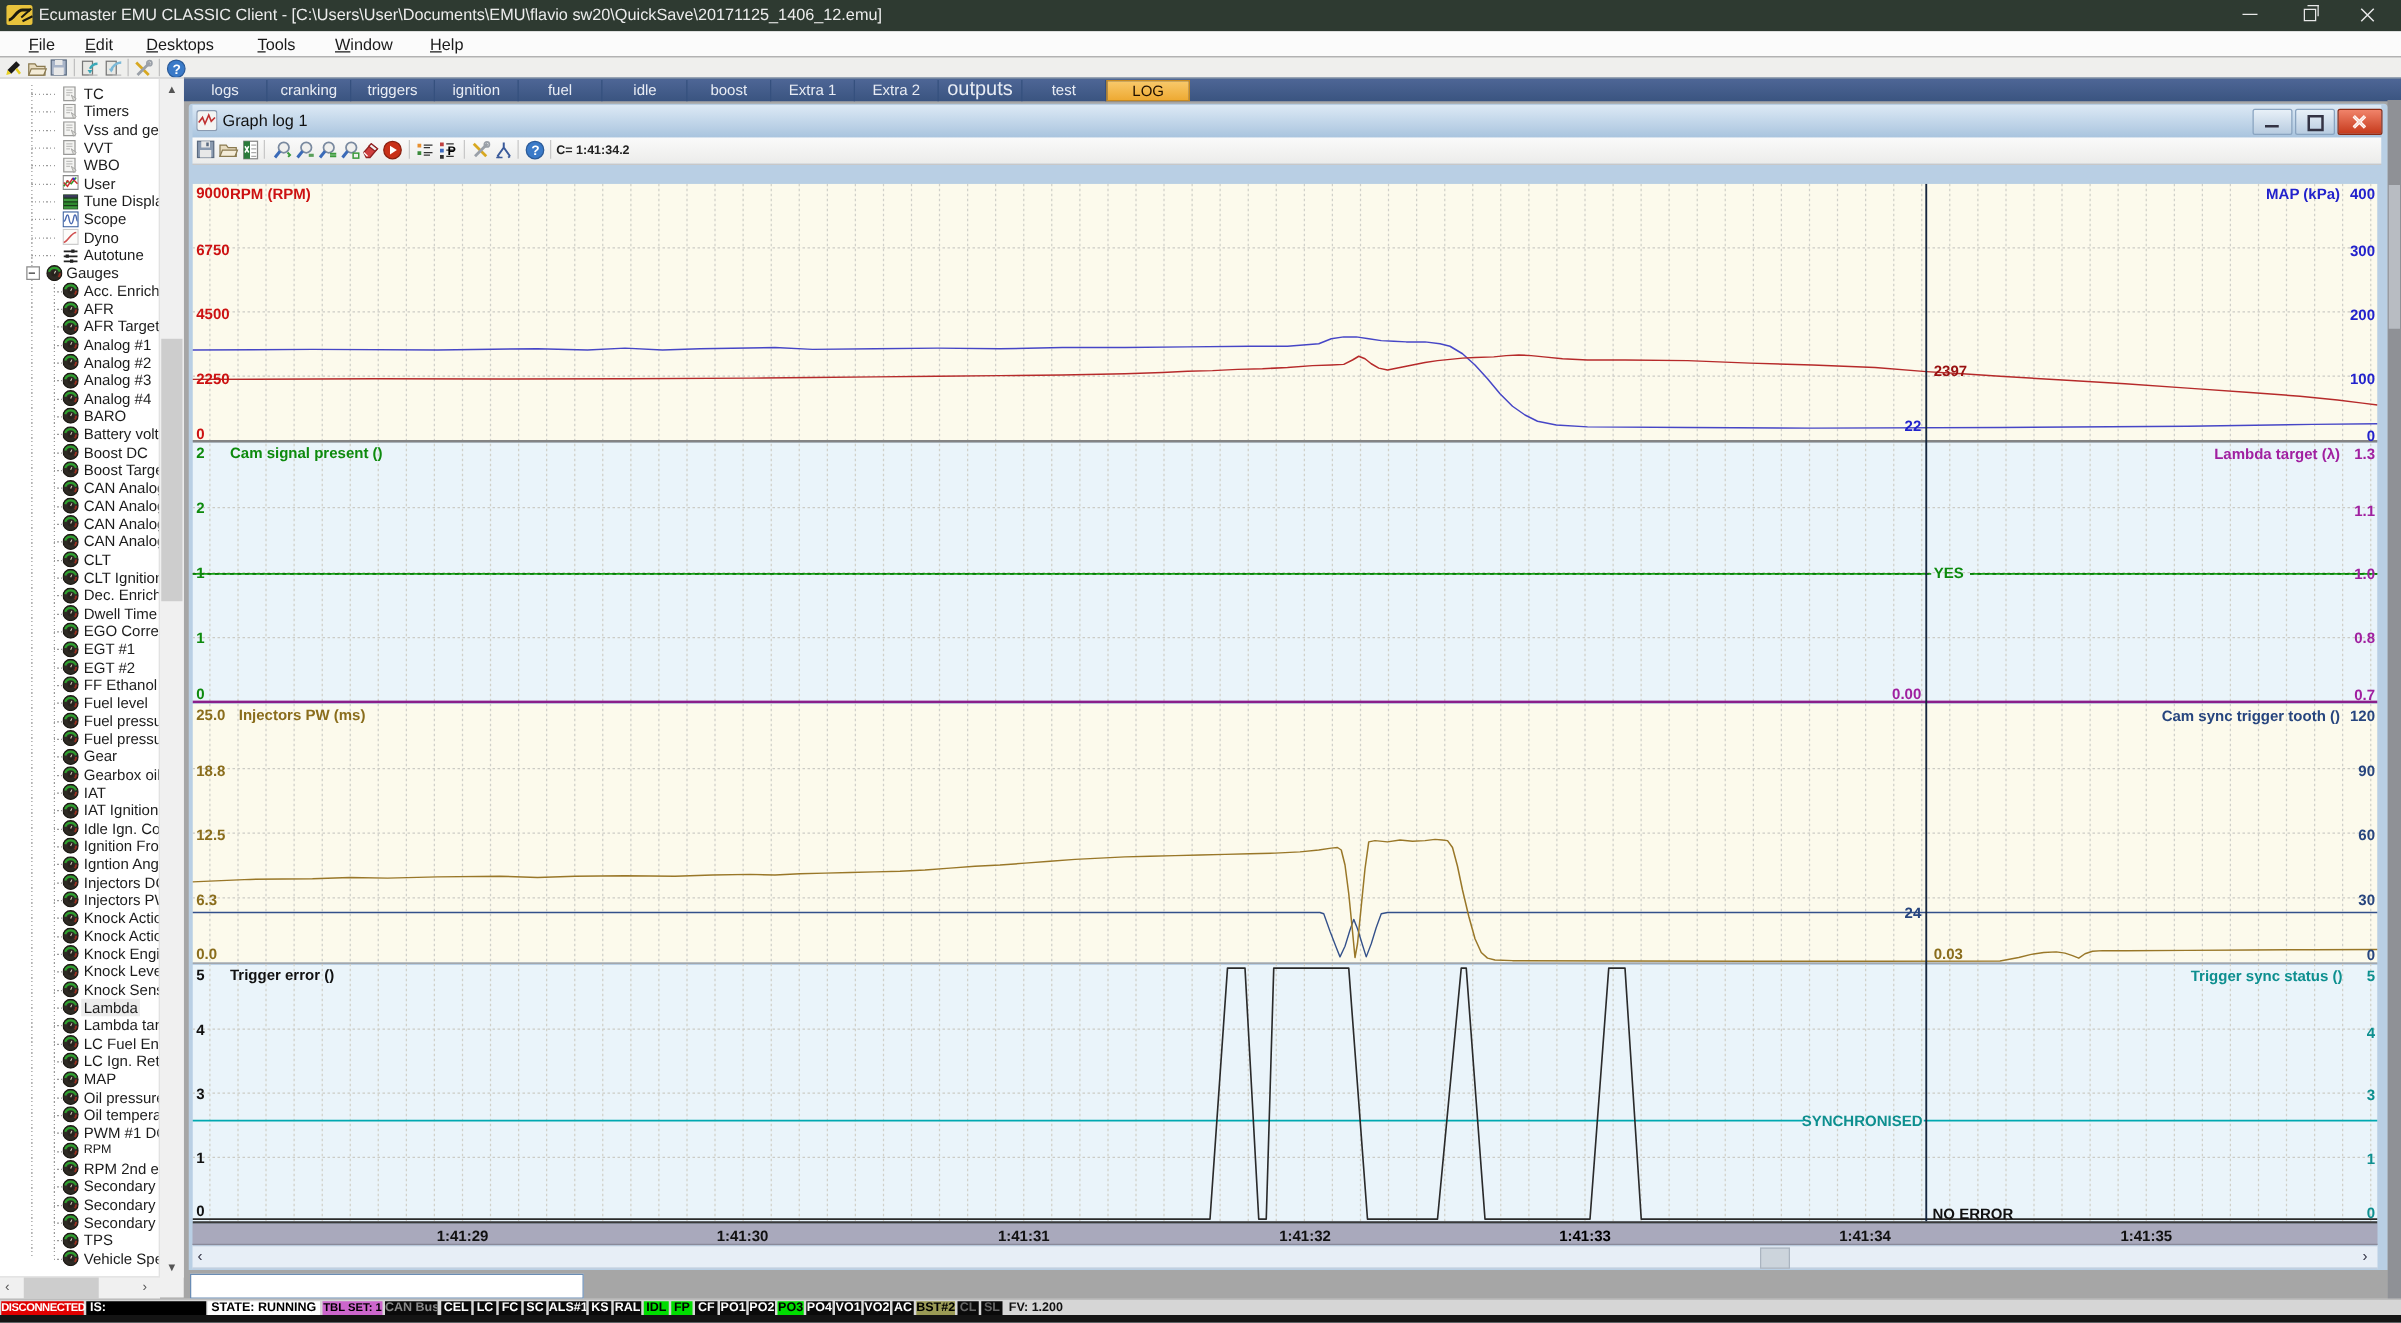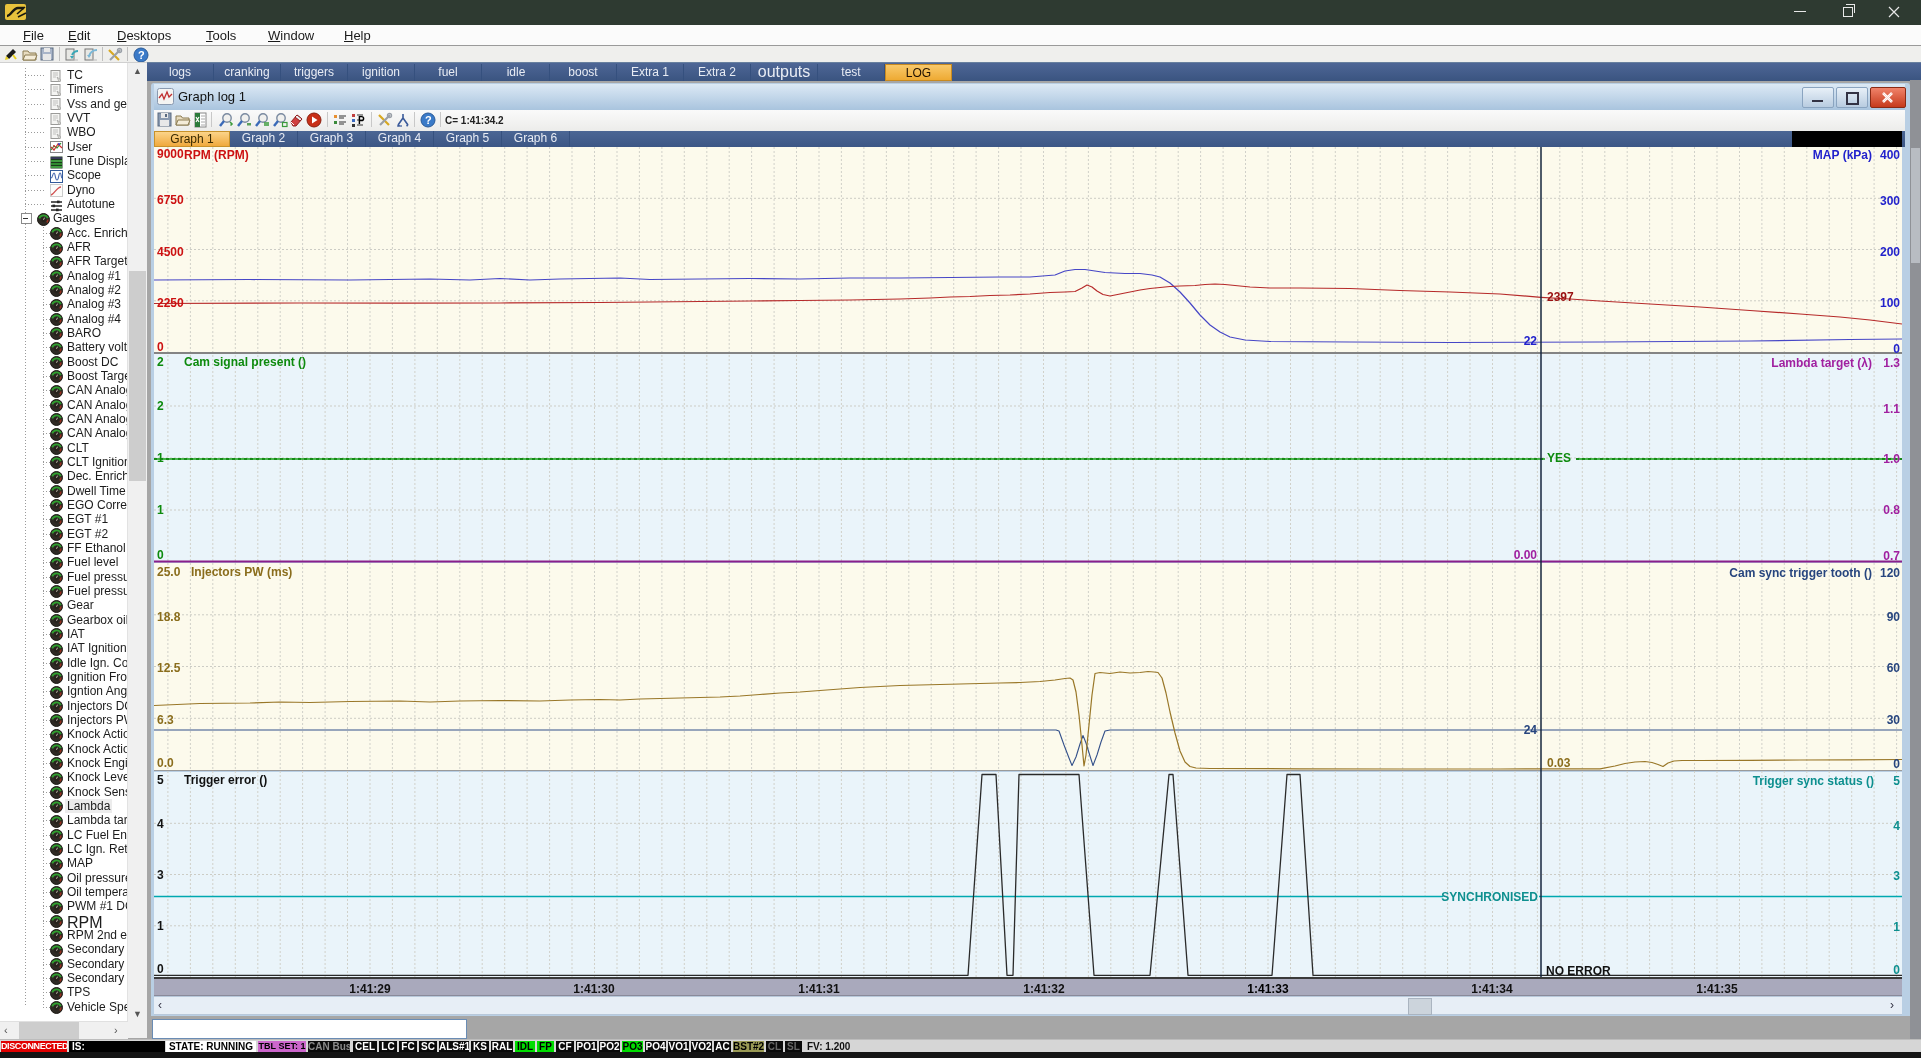--- a/index.html
+++ b/index.html
@@ -5,20 +5,21 @@
 .abs { position:absolute; }
 </style></head>
 <body>
 
 <div class="abs" style="left:0;top:0;width:1921px;height:25px;background:#2e3a31;">
   <svg class="abs" style="left:5px;top:4px" width="22" height="17" viewBox="0 0 22 17">
       <rect x="0" y="0" width="21" height="16" rx="2" fill="#e8c33c"></rect>
       <path d="M2 12C6 12 8 4 13 4l6 0" stroke="#1a1a10" stroke-width="2.4" fill="none"></path>
       <path d="M12 10l8-7M13 13l8-4" stroke="#1a1a10" stroke-width="1.6" fill="none"></path>
     </svg>
+  <div class="abs" style="left:31px;top:4px;font-size:13px;color:#ececec;">Ecumaster EMU CLASSIC Client - [C:\Users\User\Documents\EMU\flavio sw20\QuickSave\20171125_1406_12.emu]</div>
   <div class="abs" style="left:1794px;top:11px;width:12px;height:1px;background:#e8e8e8;"></div>
   <div class="abs" style="left:1843px;top:7px;width:8px;height:8px;border:1px solid #e8e8e8;"></div>
   <div class="abs" style="left:1846px;top:4px;width:8px;height:8px;border:1px solid #e8e8e8;border-bottom:none;border-left:none;"></div>
   <svg class="abs" style="left:1888px;top:6px" width="12" height="12" viewBox="0 0 12 12">
       <path d="M1 1l10 10M11 1L1 11" stroke="#e8e8e8" stroke-width="1.2"></path>
     </svg>
 </div>
 
 <div class="abs" style="left:0;top:25px;width:1921px;height:20px;background:#fbfbfb;border-bottom:1px solid #9a9a9a;font-size:13px;color:#1a1a1a;">
   <div class="abs" style="left:23px;top:3px;"><u>F</u>ile</div>
@@ -610,21 +611,21 @@
       </svg></div>
     <div style="position:absolute;left:67px;top:836.1px;width:62px;height:14px;font-size:12px;color:#1c1c1c;white-space:nowrap;overflow:hidden;">PWM #1 DC</div>
 <div style="position:absolute;left:43px;top:857.5px;width:7px;height:1px;background-image:repeating-linear-gradient(to right,#9a9a9a 0 1px,transparent 1px 3px);"></div>
     <div style="position:absolute;left:50px;top:851.0px;width:13px;height:13px;"><svg width="13" height="13" viewBox="0 0 13 13">
         <circle cx="6.5" cy="6.5" r="6" fill="#2e2a24" stroke="#1c1914"></circle>
         <path d="M2.2 5.4a4.6 4.6 0 0 1 8.6-0.2" stroke="#2f9e2f" stroke-width="1.8" fill="none"></path>
         <path d="M9.8 9.6A4.4 4.4 0 0 0 10.9 6.6" stroke="#993020" stroke-width="1.5" fill="none"></path>
         <circle cx="6.5" cy="6.8" r="2.4" fill="#26221c"></circle>
         <path d="M6.5 6.8L7.5 4.7" stroke="#d8d0c0" stroke-width="0.9"></path>
       </svg></div>
-    <div style="position:absolute;left:67px;top:850.5px;width:62px;height:14px;font-size:16px;color:#1c1c1c;white-space:nowrap;overflow:hidden;">RPM</div>
+    <div style="position:absolute;left:67px;top:850.5px;width:62px;height:14px;font-size:10px;color:#1c1c1c;white-space:nowrap;overflow:hidden;">RPM</div>
 <div style="position:absolute;left:43px;top:871.8px;width:7px;height:1px;background-image:repeating-linear-gradient(to right,#9a9a9a 0 1px,transparent 1px 3px);"></div>
     <div style="position:absolute;left:50px;top:865.3px;width:13px;height:13px;"><svg width="13" height="13" viewBox="0 0 13 13">
         <circle cx="6.5" cy="6.5" r="6" fill="#2e2a24" stroke="#1c1914"></circle>
         <path d="M2.2 5.4a4.6 4.6 0 0 1 8.6-0.2" stroke="#2f9e2f" stroke-width="1.8" fill="none"></path>
         <path d="M9.8 9.6A4.4 4.4 0 0 0 10.9 6.6" stroke="#993020" stroke-width="1.5" fill="none"></path>
         <circle cx="6.5" cy="6.8" r="2.4" fill="#26221c"></circle>
         <path d="M6.5 6.8L7.5 4.7" stroke="#d8d0c0" stroke-width="0.9"></path>
       </svg></div>
     <div style="position:absolute;left:67px;top:864.8px;width:62px;height:14px;font-size:12px;color:#1c1c1c;white-space:nowrap;overflow:hidden;">RPM 2nd en</div>
 <div style="position:absolute;left:43px;top:886.1px;width:7px;height:1px;background-image:repeating-linear-gradient(to right,#9a9a9a 0 1px,transparent 1px 3px);"></div>
@@ -780,29 +781,20 @@
           <text x="5" y="12" font-size="11" font-weight="bold" fill="#fff">?</text>
         </svg></div>
 <div style="position:absolute;left:57px;top:2px;width:1px;height:15px;background:#c8c8c8;"></div>
 <div style="position:absolute;left:173px;top:2px;width:1px;height:15px;background:#c8c8c8;"></div>
 <div style="position:absolute;left:217px;top:2px;width:1px;height:15px;background:#c8c8c8;"></div>
 <div style="position:absolute;left:260px;top:2px;width:1px;height:15px;background:#c8c8c8;"></div>
 <div style="position:absolute;left:286px;top:2px;width:1px;height:15px;background:#c8c8c8;"></div>
 <div style="position:absolute;left:291px;top:5px;font-size:10px;font-weight:bold;color:#222;">C= 1:41:34.2</div>
   </div>
 
-  <div class="abs" style="left:3px;top:48px;width:1751px;height:16px;background:linear-gradient(#4b6694,#3c5685);">
-<div style="position:absolute;left:0;top:0;width:76px;height:16px;background:linear-gradient(#fbd489,#f0a93c);color:#3a2a00;font-size:12px;text-align:center;line-height:15px;border:1px solid #c8922a;box-sizing:border-box;">Graph 1</div>
-<div style="position:absolute;left:76px;top:0;width:68px;height:16px;color:#e8ecf4;font-size:12px;text-align:center;line-height:15px;border-right:1px solid #35507e;box-sizing:border-box;">Graph 2</div>
-<div style="position:absolute;left:144px;top:0;width:68px;height:16px;color:#e8ecf4;font-size:12px;text-align:center;line-height:15px;border-right:1px solid #35507e;box-sizing:border-box;">Graph 3</div>
-<div style="position:absolute;left:212px;top:0;width:68px;height:16px;color:#e8ecf4;font-size:12px;text-align:center;line-height:15px;border-right:1px solid #35507e;box-sizing:border-box;">Graph 4</div>
-<div style="position:absolute;left:280px;top:0;width:68px;height:16px;color:#e8ecf4;font-size:12px;text-align:center;line-height:15px;border-right:1px solid #35507e;box-sizing:border-box;">Graph 5</div>
-<div style="position:absolute;left:348px;top:0;width:68px;height:16px;color:#e8ecf4;font-size:12px;text-align:center;line-height:15px;border-right:1px solid #35507e;box-sizing:border-box;">Graph 6</div>
-<div style="position:absolute;left:1638px;top:0;width:110px;height:16px;background:#000;"></div>
-  </div>
 </div>
 
 <svg width="1748" height="832" viewBox="0 0 1748 832" style="position:absolute;left:154px;top:147px;" font-family="Liberation Sans, sans-serif">
 <rect x="0" y="0" width="1748" height="205" fill="#fcfaec"></rect>
 <rect x="0" y="207" width="1748" height="208" fill="#eaf4fa"></rect>
 <rect x="0" y="416" width="1748" height="207" fill="#fcfaec"></rect>
 <rect x="0" y="625" width="1748" height="205" fill="#eaf4fa"></rect>
 <path d="M13.9 0V830 M36.4 0V830 M58.8 0V830 M81.3 0V830 M103.8 0V830 M126.2 0V830 M148.6 0V830 M171.1 0V830 M193.5 0V830 M216.0 0V830 M238.4 0V830 M260.9 0V830 M283.3 0V830 M305.8 0V830 M328.2 0V830 M350.7 0V830 M373.1 0V830 M395.6 0V830 M418.0 0V830 M440.5 0V830 M463.0 0V830 M485.4 0V830 M507.9 0V830 M530.3 0V830 M552.8 0V830 M575.2 0V830 M597.6 0V830 M620.1 0V830 M642.5 0V830 M665.0 0V830 M687.4 0V830 M709.9 0V830 M732.4 0V830 M754.8 0V830 M777.2 0V830 M799.7 0V830 M822.1 0V830 M844.6 0V830 M867.0 0V830 M889.5 0V830 M911.9 0V830 M934.4 0V830 M956.8 0V830 M979.3 0V830 M1001.8 0V830 M1024.2 0V830 M1046.6 0V830 M1069.1 0V830 M1091.5 0V830 M1114.0 0V830 M1136.5 0V830 M1158.9 0V830 M1181.3 0V830 M1203.8 0V830 M1226.2 0V830 M1248.7 0V830 M1271.1 0V830 M1293.6 0V830 M1316.0 0V830 M1338.5 0V830 M1361.0 0V830 M1383.4 0V830 M1405.8 0V830 M1428.3 0V830 M1450.8 0V830 M1473.2 0V830 M1495.6 0V830 M1518.1 0V830 M1540.5 0V830 M1563.0 0V830 M1585.5 0V830 M1607.9 0V830 M1630.3 0V830 M1652.8 0V830 M1675.2 0V830 M1697.7 0V830 M1720.1 0V830 M1742.6 0V830" stroke="#d0d0c9" stroke-width="1" stroke-dasharray="2 2" fill="none"></path>
 <path d="M0 51.3H1748 M0 102.5H1748 M0 153.8H1748 M0 259H1748 M0 311H1748 M0 363H1748 M0 467.8H1748 M0 519.5H1748 M0 571.3H1748 M0 676.3H1748 M0 727.5H1748 M0 778.8H1748" stroke="#ccccc5" stroke-width="1" stroke-dasharray="2 2" fill="none"></path>
 <path d="M0 133 L96 132.5 L196 133 L276 132 L316 133 L346 131.5 L376 133 L406 132 L466 131 L496 132.5 L546 132 L596 131.5 L646 132 L696 131 L746 131 L796 130.5 L846 130 L876 130 L901 128 L911 124 L921 122.5 L931 122.5 L941 124 L951 125.5 L961 126 L971 126.5 L986 126.5 L998 128 L1006 130 L1016 136 L1026 145 L1036 156 L1046 168 L1056 178 L1066 185 L1076 190 L1091 193 L1116 194.5 L1196 195 L1296 195.5 L1446 195 L1596 194 L1696 192.5 L1748 192" stroke="#4646c6" stroke-width="1.2" fill="none" stroke-linejoin="round"></path>

